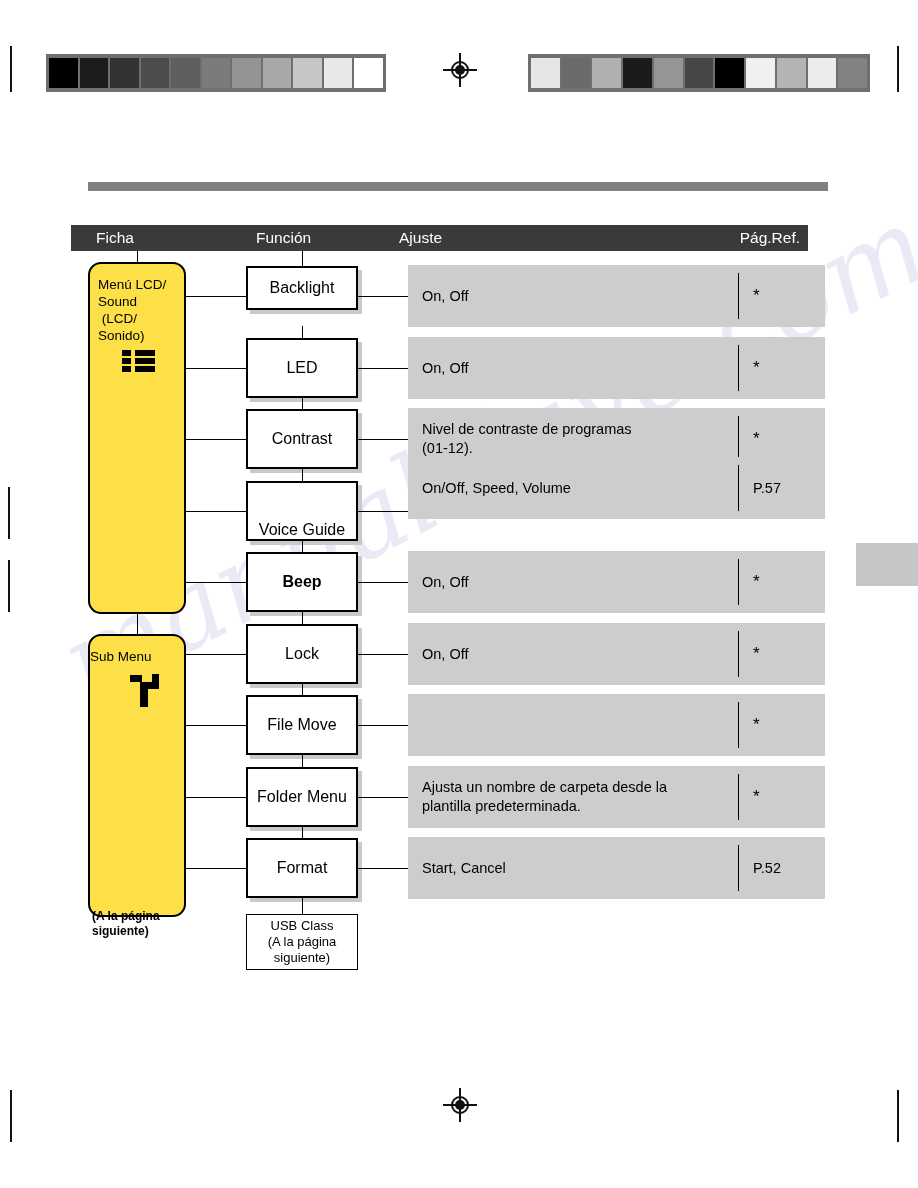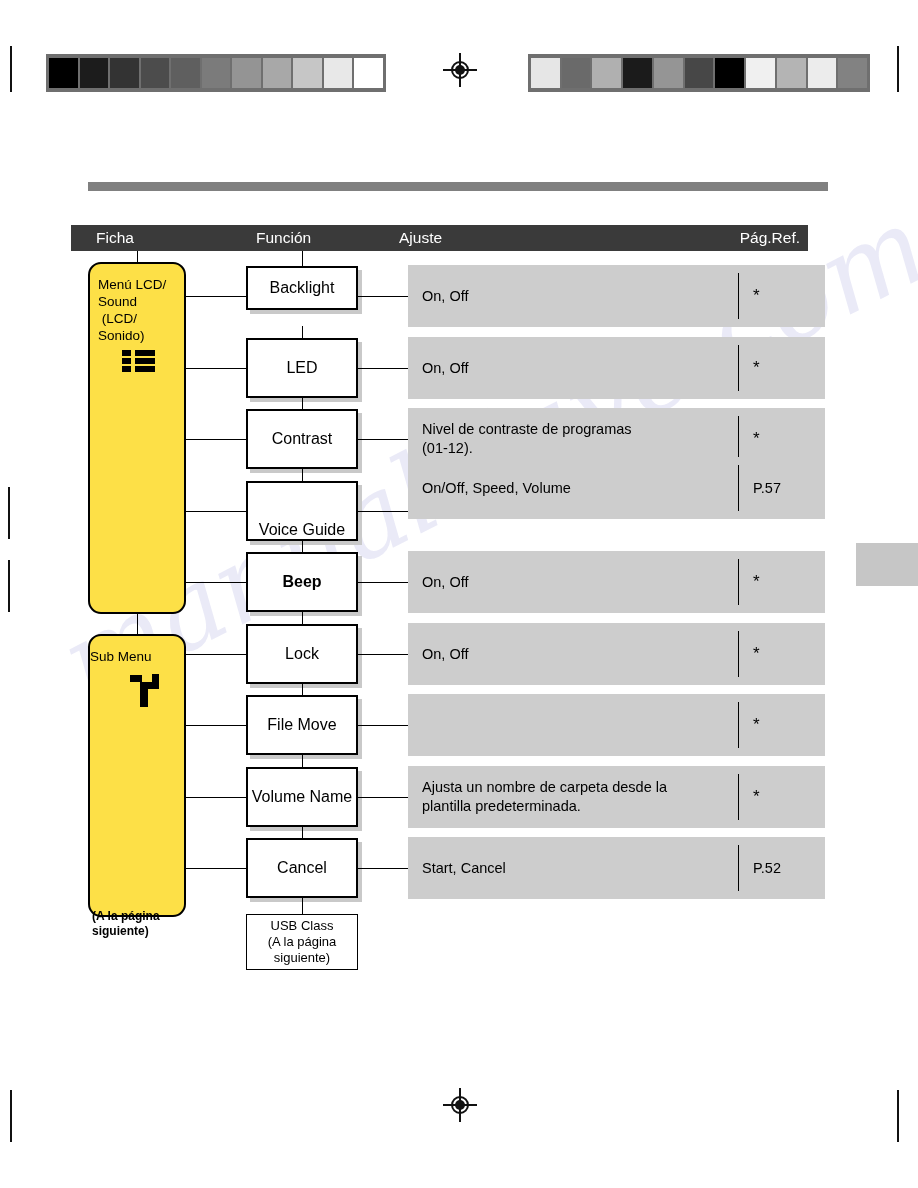--- a/index.html
+++ b/index.html
@@ -231,32 +231,32 @@
       <span>File Move</span>
     </div>
     <div class="setrow" style="left: 408px; top: 694px; width: 417px; height: 62px; background: rgb(205, 205, 205);">
       <div class="sep"></div>
       <div class="ref star">*</div>
     </div>
     <div class="ln lnh" style="left:186px;top:725px;width:60px;"></div>
     <div class="ln lnh" style="left:358px;top:725px;width:50px;"></div>
     <div class="ln lnv" style="left:302px;top:755px;height:11.5px;"></div>
     <div class="fnbox" style="left:246px;top:766.5px;width:112px;height:60px;">
-      <span>Volume Name</span>
+      <span>Folder Menu</span>
     </div>
     <div class="setrow" style="left: 408px; top: 765.5px; width: 417px; height: 62px; background: rgb(205, 205, 205);">
       <div class="txt">Ajusta un nombre de carpeta desde la<br>plantilla predeterminada.</div>
       <div class="sep"></div>
       <div class="ref star">*</div>
     </div>
     <div class="ln lnh" style="left:186px;top:796.5px;width:60px;"></div>
     <div class="ln lnh" style="left:358px;top:796.5px;width:50px;"></div>
     <div class="ln lnv" style="left:302px;top:826.5px;height:11.5px;"></div>
     <div class="fnbox" style="left:246px;top:838px;width:112px;height:60px;">
-      <span>Cancel</span>
+      <span>Format</span>
     </div>
     <div class="setrow" style="left: 408px; top: 837px; width: 417px; height: 62px; background: rgb(205, 205, 205);">
       <div class="txt">Start, Cancel</div>
       <div class="sep"></div>
       <div class="ref">P.52</div>
     </div>
     <div class="ln lnh" style="left:186px;top:868px;width:60px;"></div>
     <div class="ln lnh" style="left:358px;top:868px;width:50px;"></div>
     <div class="ln lnv" style="left:302px;top:251px;height:15px;"></div>
     <div class="ln lnv" style="left:137px;top:251px;height:11px;"></div>

